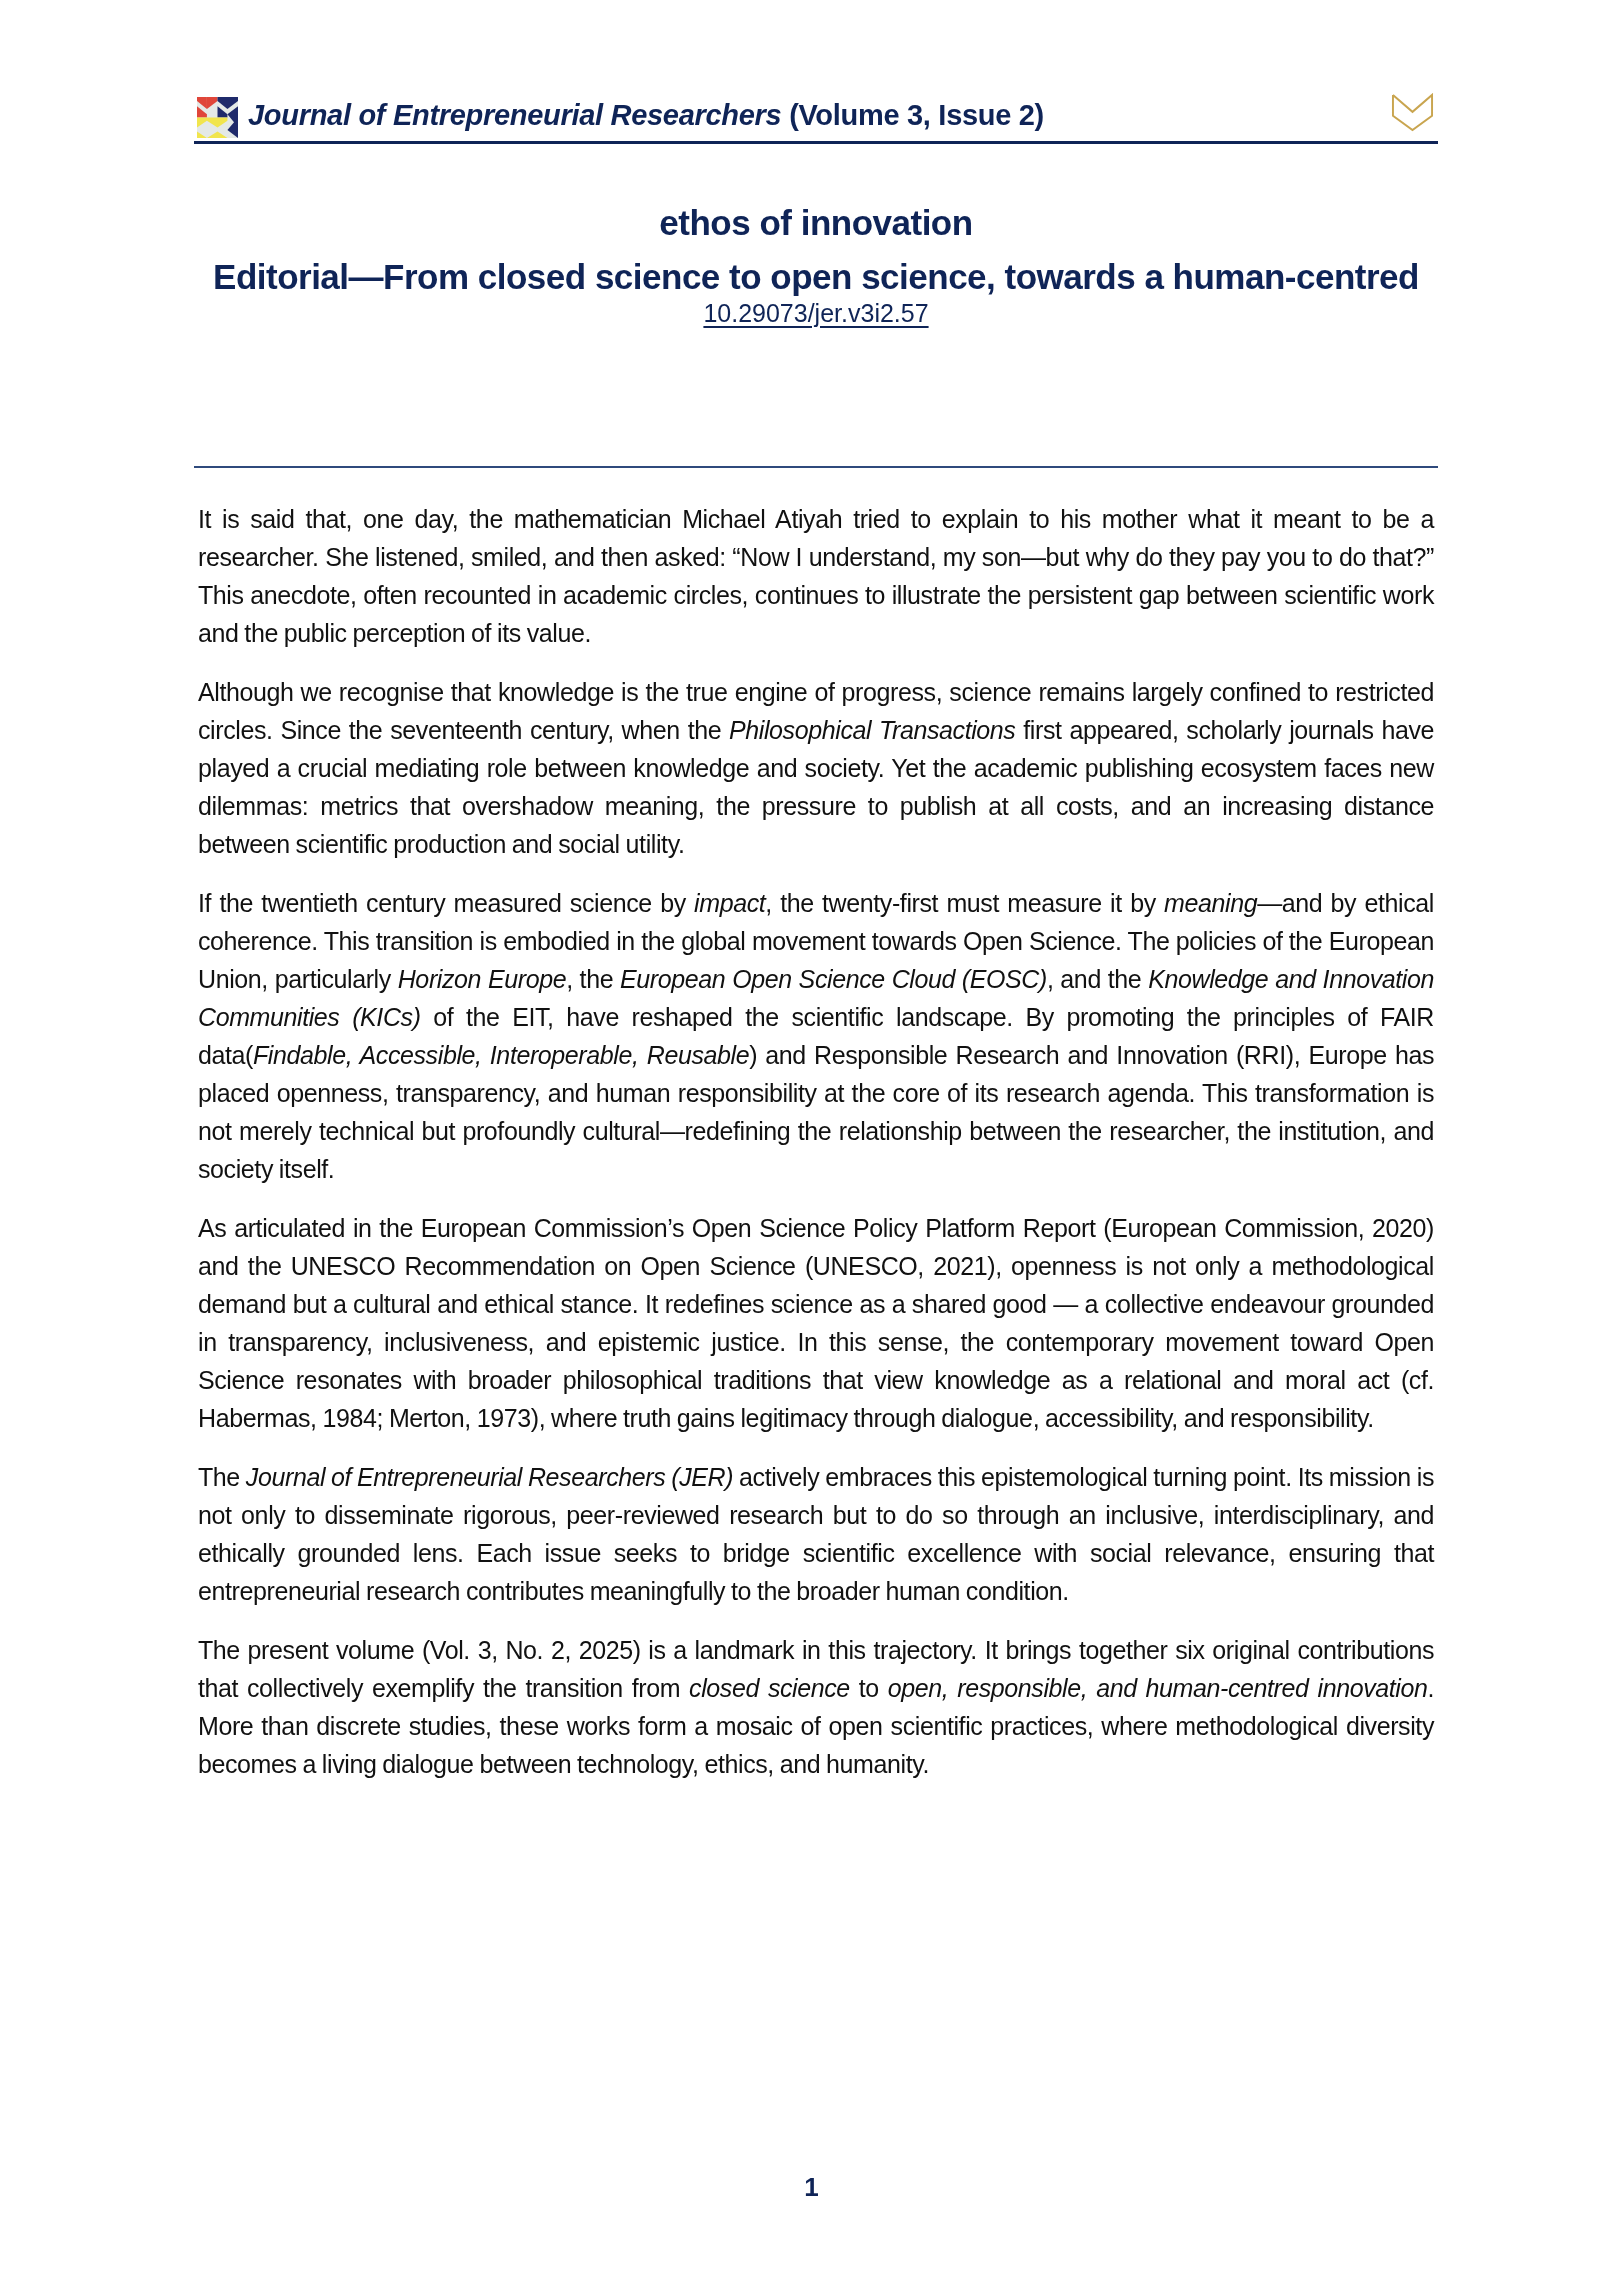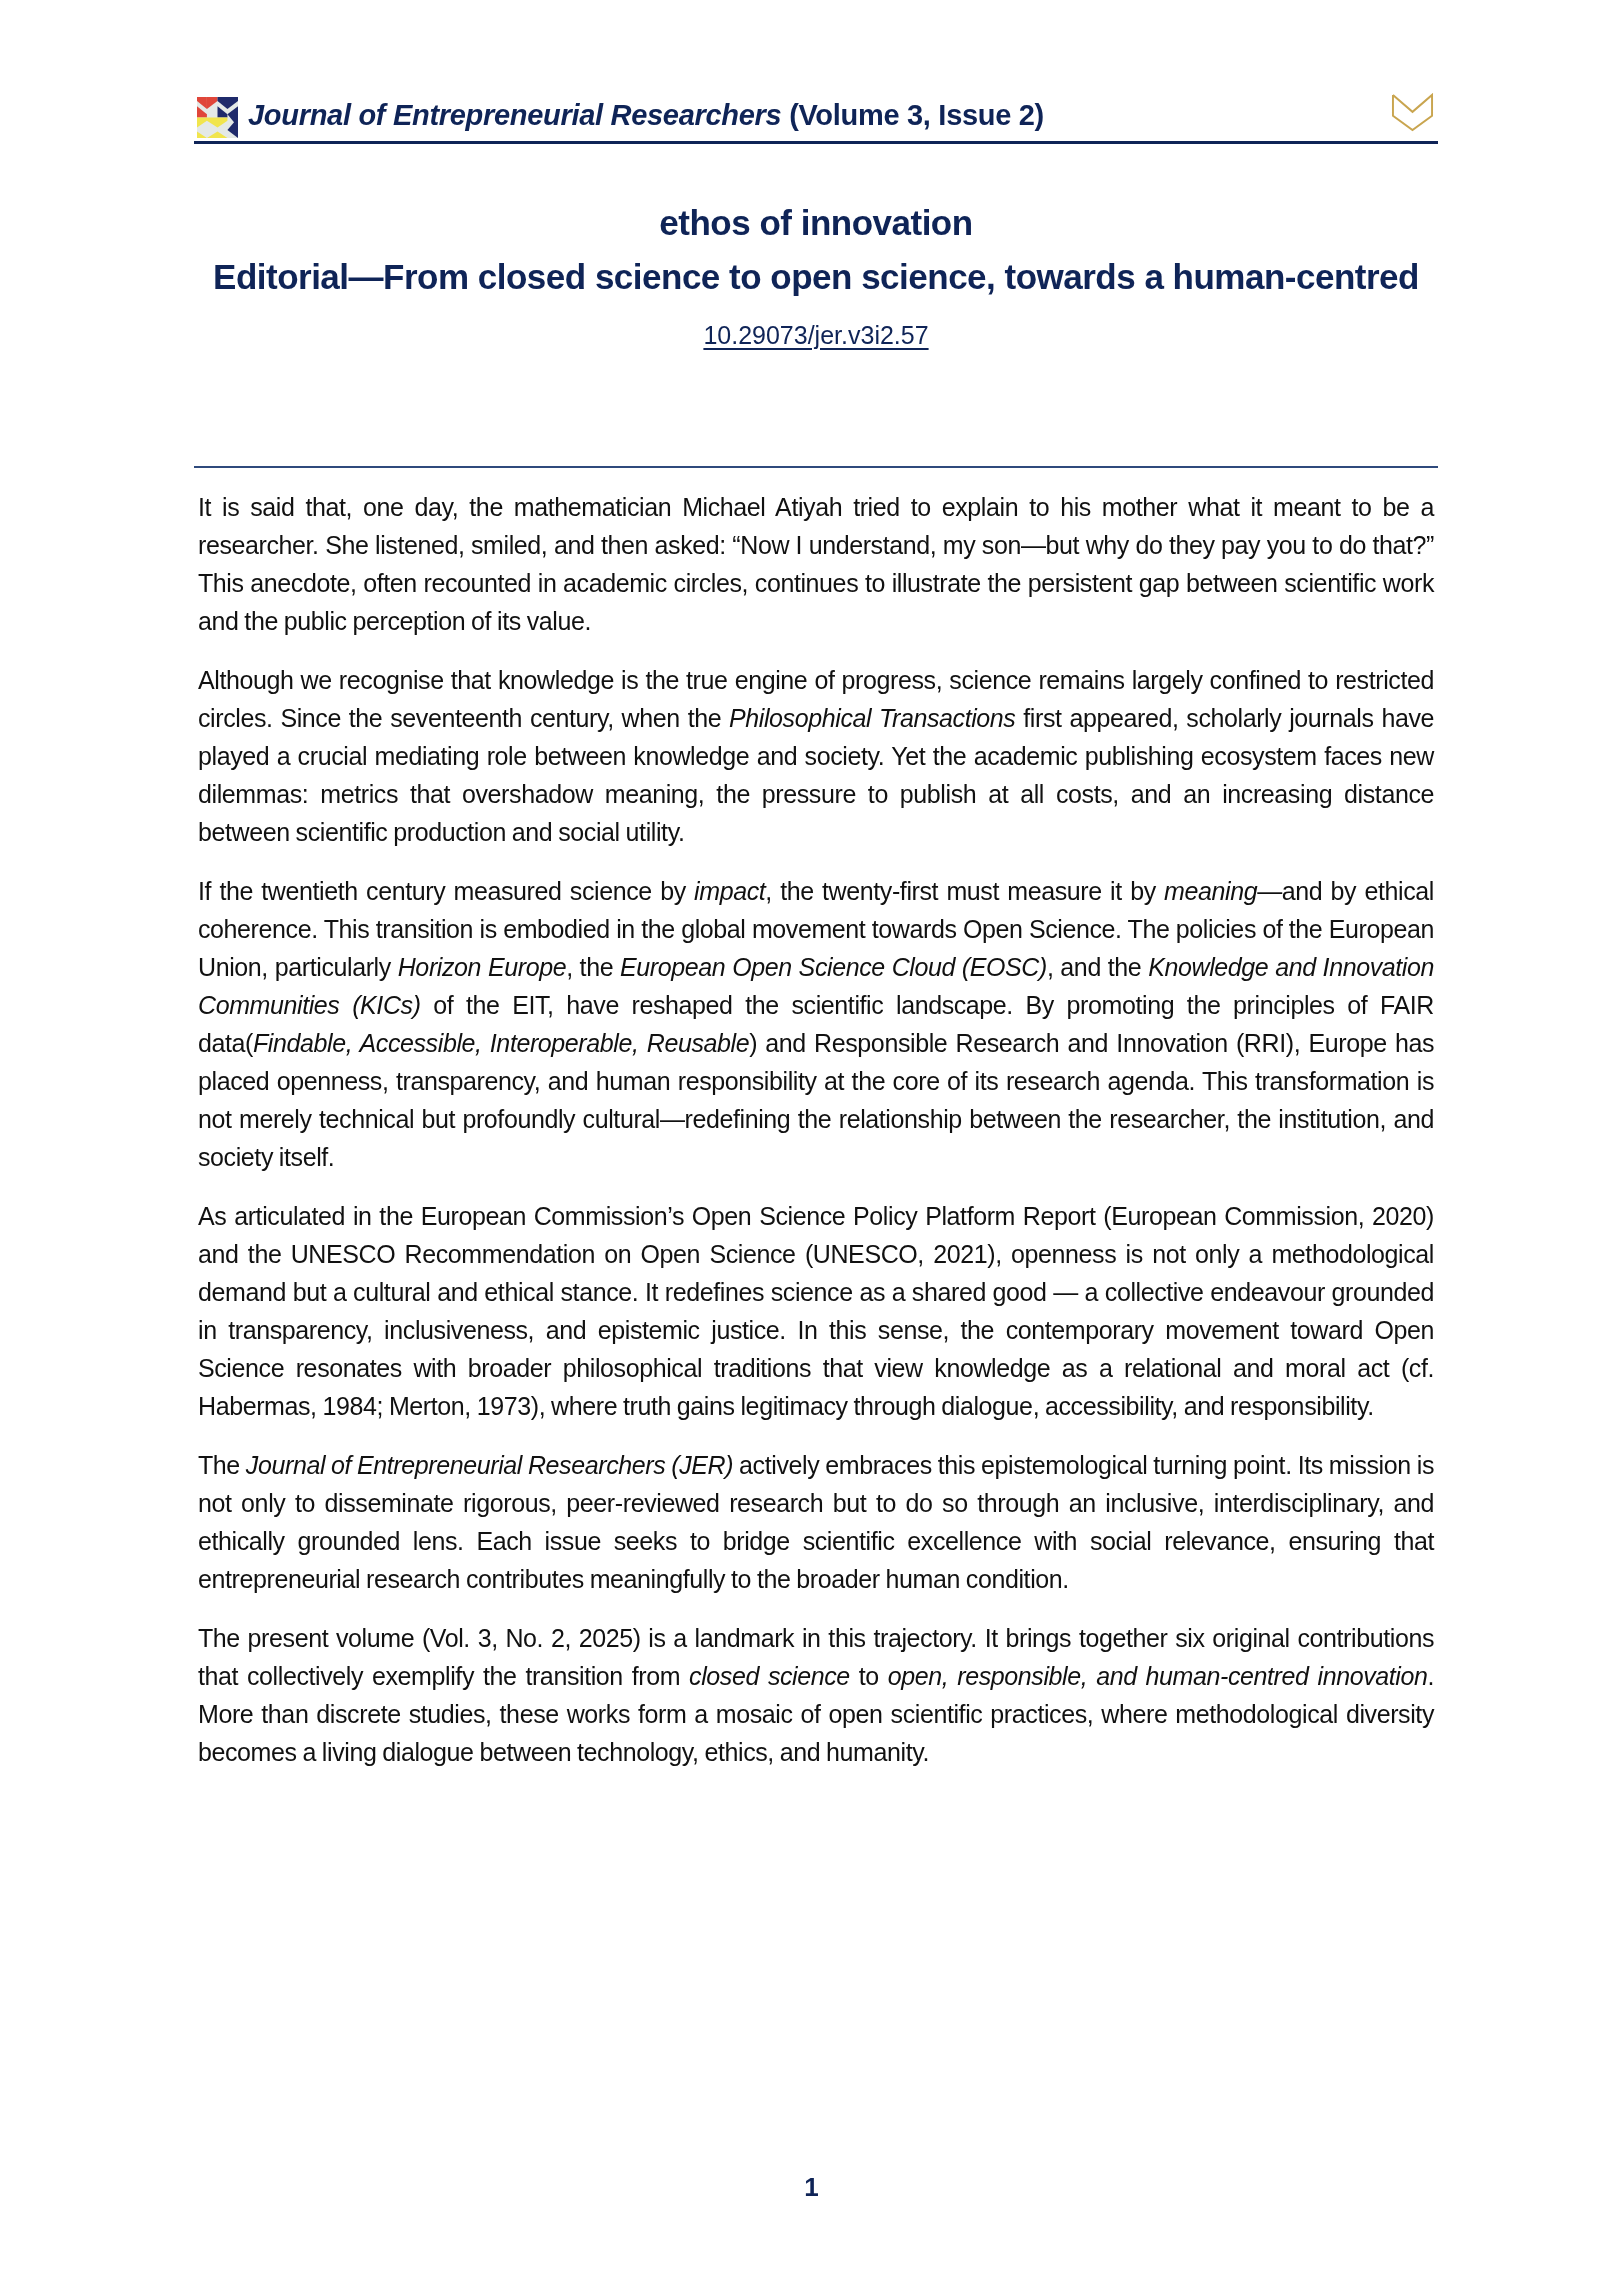--- a/index.html
+++ b/index.html
@@ -12,37 +12,37 @@
   .logo { position: absolute; left: 2.6px; top: 1.3px; width: 41px; height: 41px; }
   .journal-title { position: absolute; left: 54px; top: 2.6px; font-size: 29px; font-weight: bold;
                    color: #0f2457; white-space: nowrap; letter-spacing: -0.3px; }
   .journal-title i { font-style: italic; margin-top: 31px; }
   .chevron-logo { position: absolute; right: 3.9px; top: -3.9px; width: 43px; height: 41px; }
   .header-rule { position: absolute; left: 194px; top: 141px; width: 1244px; height: 2.6px; background: #0f2457; }
 
   
   .title { position: absolute; left: 194px; top: 196px; width: 1244px; text-align: center;
            font-size: 35px; font-weight: bold; color: #0f2457; line-height: 54px; letter-spacing: -0.5px; }
-  .doi { position: absolute; left: 194px; top: 321px; width: 1244px; text-align: center;
+  .doi { position: absolute; left: 194px; top: 299px; width: 1244px; text-align: center;
          font-size: 25px; color: #0f2457; }
   .doi a { color: #0f2457; text-decoration: underline; text-decoration-color: #0f2457; text-underline-offset: 3.9px; }
 
   
   .author { position: absolute; left: 198px; top: 381px; width: 1236px; font-size: 25px; line-height: 38px;
             text-align: justify; text-align-last: left; color: #111; }
   .orcid { display: inline-block; width: 33px; height: 33px; border-radius: 50%; background: #a6ce39;
            color: #fff; font-size: 18.3px; font-weight: bold; text-align: center; line-height: 33px;
            vertical-align: 7.9px; margin: 0 2.6px 0 3.9px; }
   .author a { color: #0f2457; text-decoration: underline; text-underline-offset: 3.9px; }
   .author-rule { position: absolute; left: 194px; top: 466px; width: 1244px; height: 2px; background: #2f4a7c; }
 
   
   .body { position: absolute; left: 198px; top: 488px; width: 1236px; font-size: 25px; line-height: 38px;
           color: #111; }
-  .body p { margin: 0 0 21px 0; text-align: justify; letter-spacing: -0.4px; word-spacing: -0.7px; }
+  .body p { margin: 12px 0 21px 0; text-align: justify; letter-spacing: -0.4px; word-spacing: -0.7px; }
   .body i { font-style: italic; }
 
   .page-number { position: absolute; left: 0; width: 1623px; top: 2172px; text-align: center;
                  font-size: 26px; font-weight: bold; color: #0f2457; }
 </style>
 </head>
 <body>
 
 <div class="page">
 

